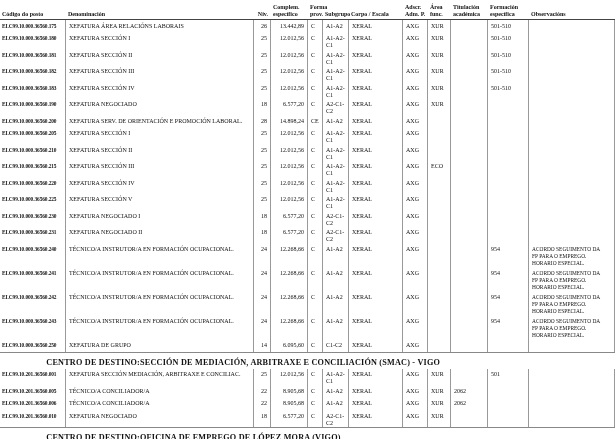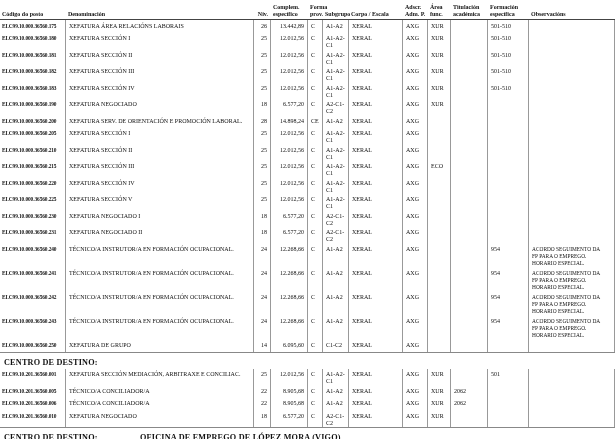--- a/index.html
+++ b/index.html
@@ -59,20 +59,21 @@
   .cell.c1{text-transform:none;}
   .cell.c2{text-align:right;padding-right:3px;padding-left:0;}
   .cell.c3{text-align:right;padding-right:3px;padding-left:0;}
   .cell.c11{border-right:1px solid #999;font-size:5.4px;}
   
   .band{
     display:flex;
     align-items:baseline;
     margin:5px 0 2px 0;
     padding-left:4px;
+    text-align:right;
   }
   .band .centro{
     font-size:8.2px;
     font-weight:bold;
     flex:0 0 136px;
     letter-spacing:0.2px;
   }
   .band .title{
     font-size:8.2px;
     font-weight:bold;
@@ -375,20 +376,21 @@
           <div class="cell c6">XERAL</div>
           <div class="cell c7">AXG</div>
           <div class="cell c8"></div>
           <div class="cell c9"></div>
           <div class="cell c10"></div>
           <div class="cell c11"></div>
         </div>
       </div>
       <div class="band">
         <span class="centro">CENTRO DE DESTINO:</span>
+        <span class="title">SECCIÓN DE MEDIACIÓN, ARBITRAXE E CONCILIACIÓN (SMAC) - VIGO</span>
       </div>
       <div class="block">
         <div class="grid trow">
           <div class="cell c0">EI.C99.10.201.36560.001</div>
           <div class="cell c1">XEFATURA SECCIÓN MEDIACIÓN, ARBITRAXE E CONCILIAC.</div>
           <div class="cell c2">25</div>
           <div class="cell c3">12.012,56</div>
           <div class="cell c4">C</div>
           <div class="cell c5">A1-A2-C1</div>
           <div class="cell c6">XERAL</div>

